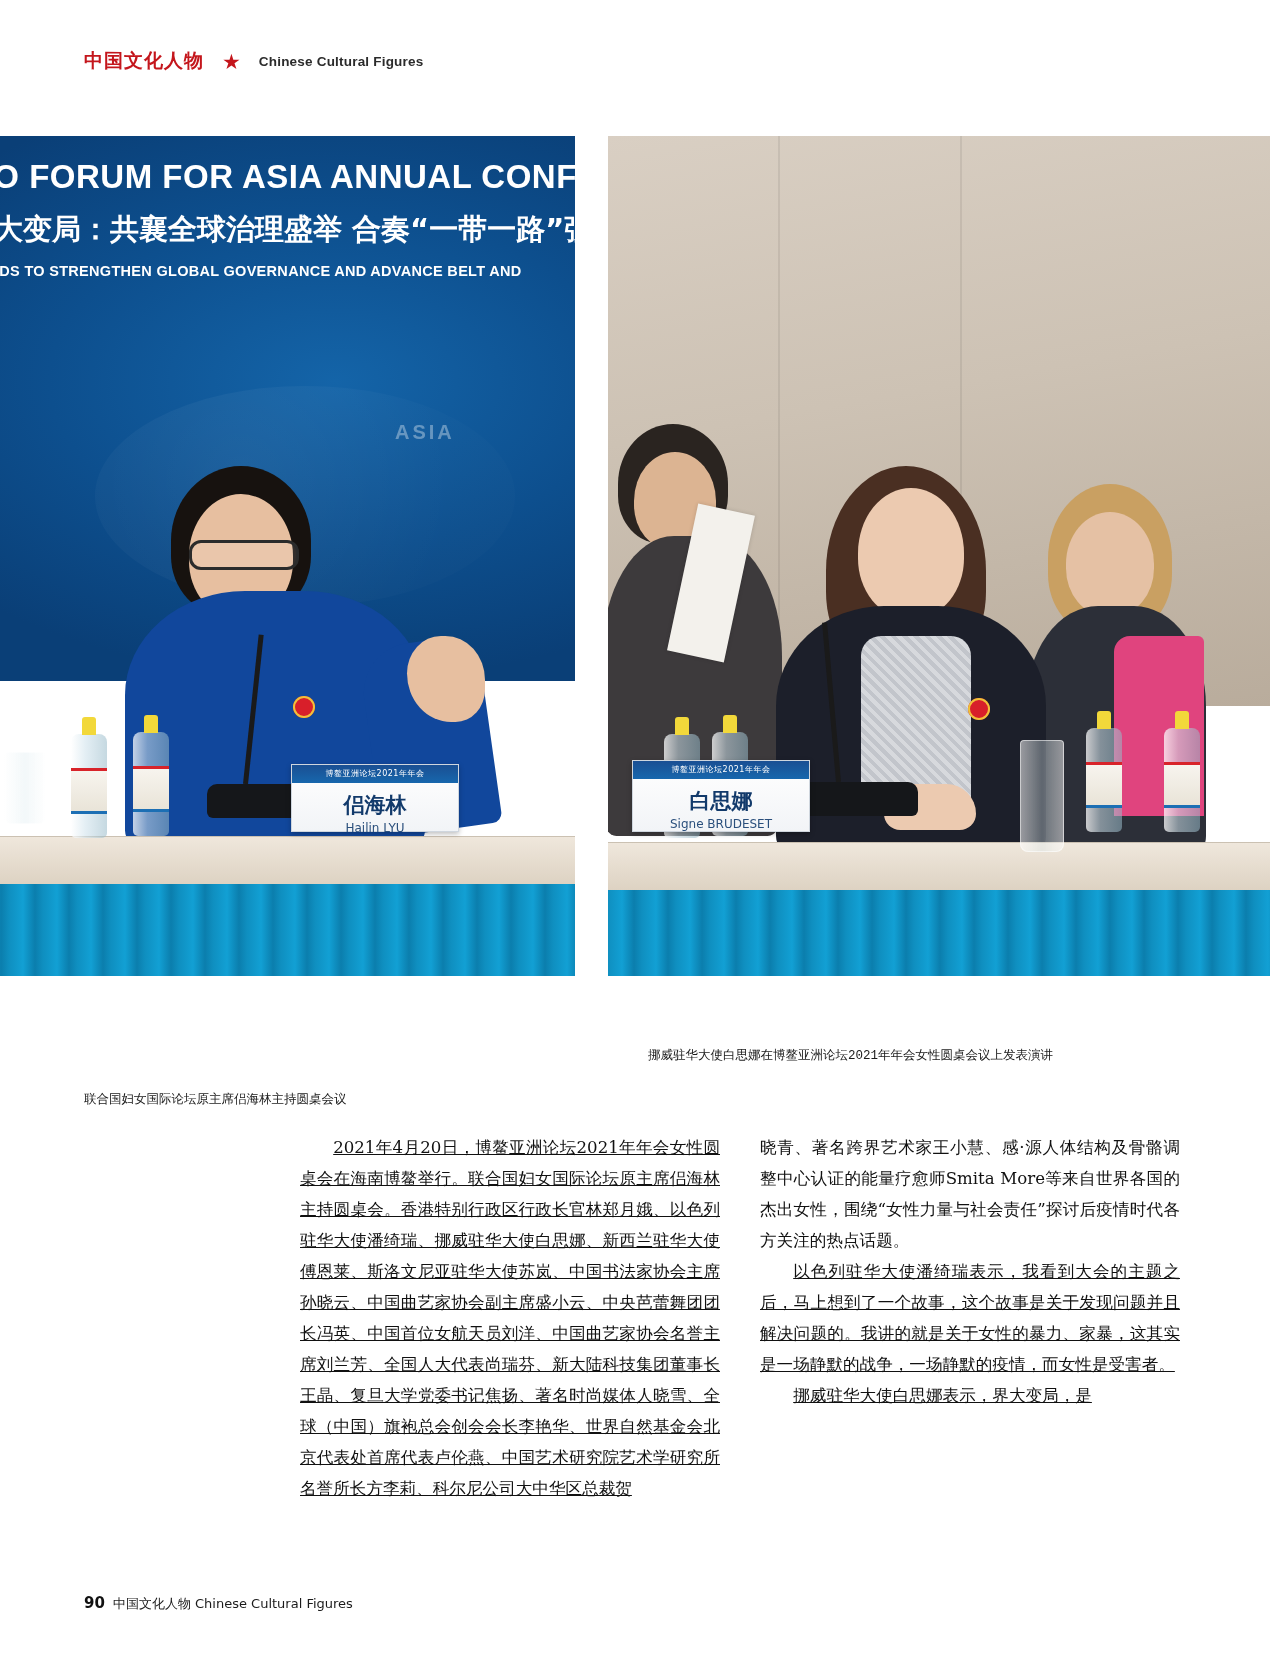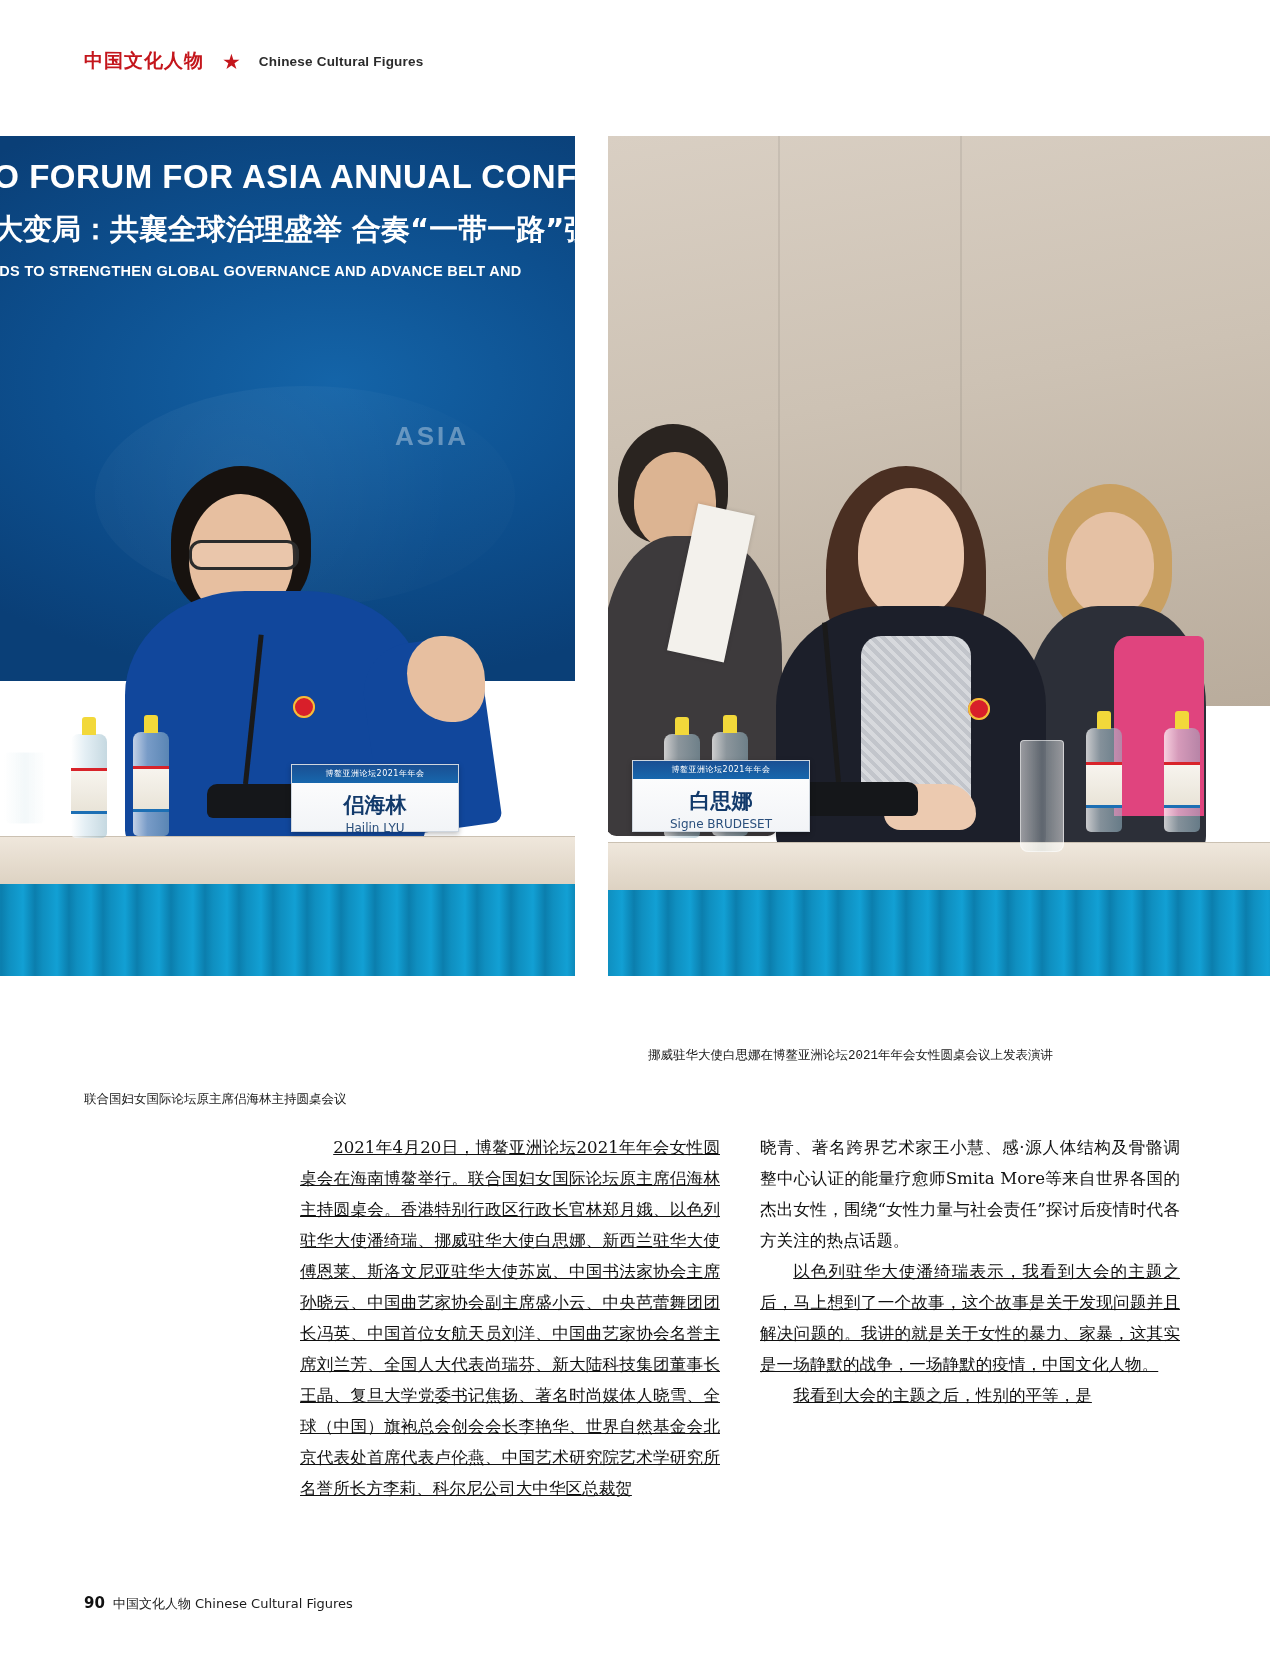--- a/index.html
+++ b/index.html
@@ -76,21 +76,21 @@
     width: 420px; height: 220px;
     border-radius: 50%;
     background:
       radial-gradient(circle at 35% 40%, rgba(255,255,255,0.10), rgba(255,255,255,0.02) 70%);
     opacity: .6;
   }
   .backdrop .asia-mark {
     position: absolute;
     left: 420px; top: 285px;
     color: rgba(255,255,255,0.35);
-    font-size: 26px;
+    font-size: 20px;
     font-weight: 700;
     letter-spacing: 3px;
   }
   .hdl-en1 {
     position: absolute;
     left: -6px; top: 22px;
     width: 620px;
     color: #ffffff;
     font-size: 33px;
     font-weight: 700;
@@ -429,21 +429,21 @@
 
 <div class="caption cap-left">联合国妇女国际论坛原主席侣海林主持圆桌会议</div>
 <div class="caption cap-right">挪威驻华大使白思娜在博鳌亚洲论坛2021年年会女性圆桌会议上发表演讲</div>
 
 <div class="cols">
   <div class="col">
     <p class="indent">2021年4月20日，博鳌亚洲论坛2021年年会女性圆桌会在海南博鳌举行。联合国妇女国际论坛原主席侣海林主持圆桌会。香港特别行政区行政长官林郑月娥、以色列驻华大使潘绮瑞、挪威驻华大使白思娜、新西兰驻华大使傅恩莱、斯洛文尼亚驻华大使苏岚、中国书法家协会主席孙晓云、中国曲艺家协会副主席盛小云、中央芭蕾舞团团长冯英、中国首位女航天员刘洋、中国曲艺家协会名誉主席刘兰芳、全国人大代表尚瑞芬、新大陆科技集团董事长王晶、复旦大学党委书记焦扬、著名时尚媒体人晓雪、全球（中国）旗袍总会创会会长李艳华、世界自然基金会北京代表处首席代表卢伦燕、中国艺术研究院艺术学研究所名誉所长方李莉、科尔尼公司大中华区总裁贺</p>
   </div>
   <div class="col">
     <p>晓青、著名跨界艺术家王小慧、感·源人体结构及骨骼调整中心认证的能量疗愈师Smita More等来自世界各国的杰出女性，围绕“女性力量与社会责任”探讨后疫情时代各方关注的热点话题。</p>
-    <p class="indent">以色列驻华大使潘绮瑞表示，我看到大会的主题之后，马上想到了一个故事，这个故事是关于发现问题并且解决问题的。我讲的就是关于女性的暴力、家暴，这其实是一场静默的战争，一场静默的疫情，中国文化人物。</p>
-    <p class="indent">我看到大会的主题之后，性别的平等，是</p>
+    <p class="indent">以色列驻华大使潘绮瑞表示，我看到大会的主题之后，马上想到了一个故事，这个故事是关于发现问题并且解决问题的。我讲的就是关于女性的暴力、家暴，这其实是一场静默的战争，一场静默的疫情，而女性是受害者。</p>
+    <p class="indent">挪威驻华大使白思娜表示，界大变局，是</p>
   </div>
 </div>
 
 <div class="footer">
   <span class="pg">90</span>
   <span class="ft-txt">中国文化人物 Chinese Cultural Figures</span>
 </div>
 
 </body></html>

